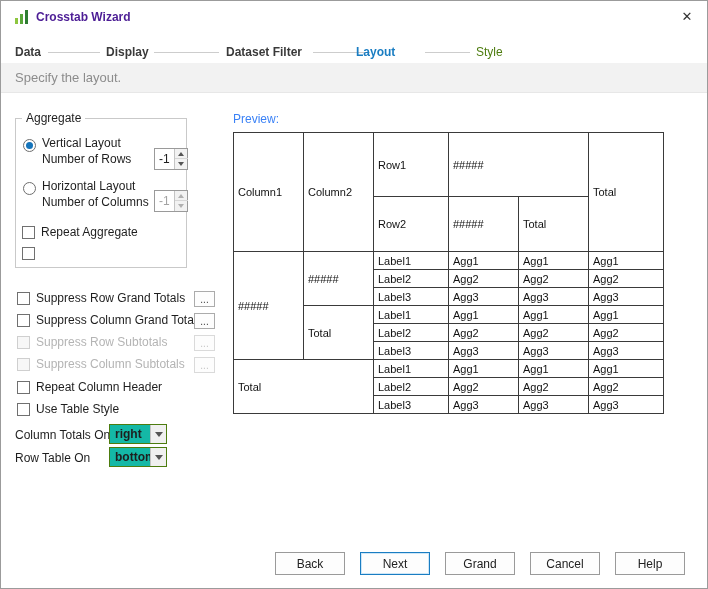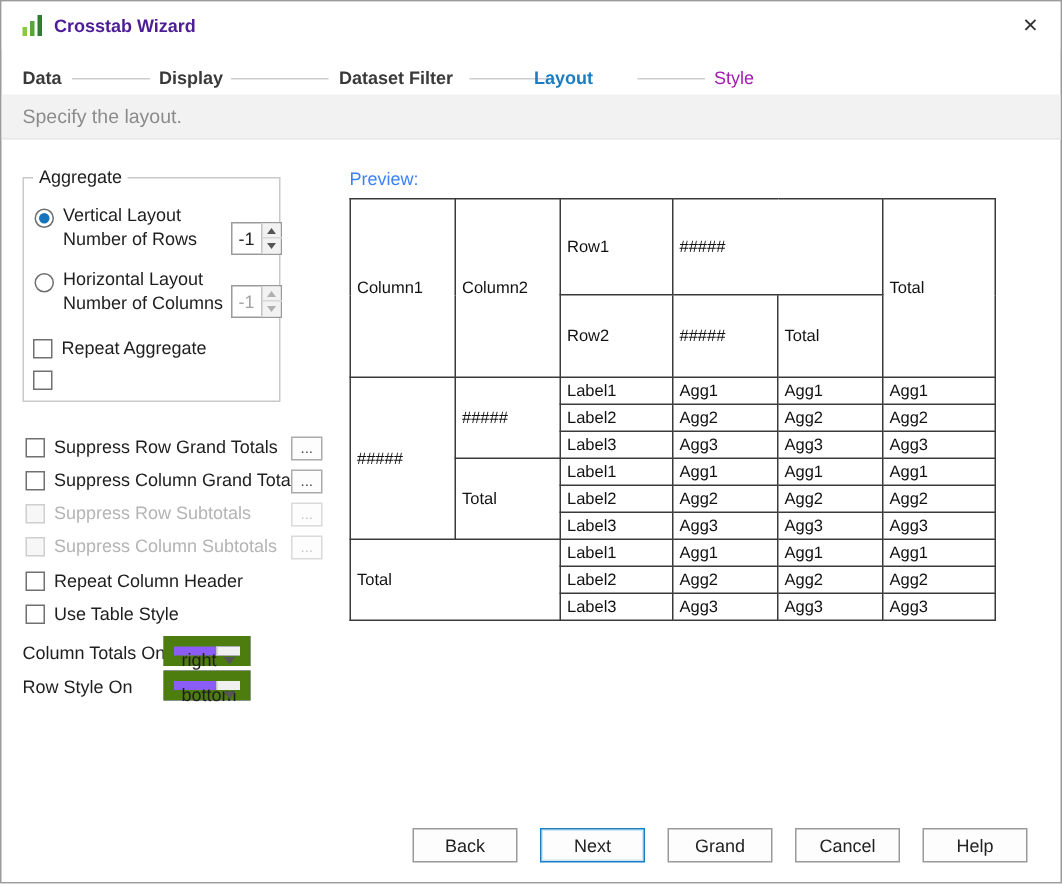--- a/index.html
+++ b/index.html
@@ -11,21 +11,21 @@
   
   .titlebar { position:absolute; left:0; top:0; width:100%; height:32px; background:#fff; }
   .title-icon { position:absolute; left:13px; top:8px; width:16px; height:16px; }
   .title-text { position:absolute; left:35px; top:9px; font-size:12px; font-weight:bold; color:#4c1d95; }
   .close-btn { position:absolute; right:7px; top:4px; width:26px; height:24px; text-align:center;
                line-height:24px; font-size:13px; color:#333; cursor:pointer; }
 
   
   .step { position:absolute; top:44px; font-size:12px; font-weight:bold; color:#3a3a3a; white-space:nowrap; cursor:pointer; }
   .step.active { color:#1a7dc2; }
-  .step.upcoming { color:#a21caf; font-weight:normal; }
+  .step.upcoming { color:#4d7c0f; font-weight:normal; }
   .connector { position:absolute; top:51px; height:1px; background:#cdcdcd; }
 
   
   .subtitle-band { position:absolute; left:0; top:62px; width:708px; height:30px; background:#f2f2f2;
                    border-bottom:1px solid #e7e7e7; }
   .subtitle-text { position:absolute; left:14px; top:7px; font-size:13px; color:#8c8c8c; }
 
   
   .groupbox { position:absolute; left:14px; top:117px; width:172px; height:150px; border:1px solid #c9c9c9; }
   .legend { position:absolute; left:6px; top:-8px; background:#fff; padding:0 4px; font-size:12px; color:#1e1e1e; }
@@ -56,21 +56,21 @@
   .opt-row { position:absolute; left:0; width:220px; height:18px;padding-left:16px; }
   .opt-row .chk { left:16px; top:1px; }
   .opt-label { position:absolute; left:35px; top:0; font-size:12px; color:#1e1e1e; white-space:nowrap; line-height:15px; }
   .opt-row.dis .opt-label { color:#b4b4b4; }
   .more { position:absolute; left:193px; top:0; width:21px; height:16px; border:1px solid #ababab;
           background:#fdfdfd; font-size:10px; line-height:9px; color:#444; text-align:center; cursor:pointer;
           font-family:"Liberation Sans", sans-serif; }
   .opt-row.dis .more { color:#c6c6c6; border-color:#dadada; cursor:default; }
 
   
-  .combo { position:absolute; width:58px; height:20px; border:7px solid #4d7c0f; background:#8b5cf6; cursor:pointer; }
+  .combo { position:absolute; width:58px; height:20px; border:1px solid #4d7c0f; background:#14b8a6; cursor:pointer;font-weight:bold; }
   .combo-val { position:absolute; left:5px; top:2px; font-size:12px; color:#1e1e1e; }
   .combo-arrow { position:absolute; right:0; top:0; width:16px; height:100%; background:#f0f0f0; border-left:1px solid #c4c4c4; }
   .combo-arrow .tri-down { left:4px; top:7px; border-left-width:4px; border-right-width:4px; border-top-width:5px; }
 
   
   .preview-label { position:absolute; left:232px; top:111px; font-size:12px; color:#3b82f6; }
   .pv { position:absolute; left:232px; top:131px; border-collapse:collapse; table-layout:fixed; background:#fff; }
   .pv td { border:1px solid #3a3a3a; font-size:11px; color:#111; padding:1px 2px 1px 4px;
            vertical-align:middle; overflow:hidden; white-space:nowrap; }
   .pv tr.h1 { height:64px; }
@@ -178,21 +178,21 @@
     <span class="opt-label">Use Table Style</span>
   </div>
 
   <span class="glabel" style="left:14px; top:427px">Column Totals On</span>
   <div class="combo" style="left:108px; top:423px">
     <span class="combo-val">right</span>
     <span class="combo-arrow">
         <i class="tri-down"></i>
       </span>
   </div>
-  <span class="glabel" style="left:14px; top:450px">Row Style On</span>
+  <span class="glabel" style="left:14px; top:450px">Row Table On</span>
   <div class="combo" style="left:108px; top:446px">
     <span class="combo-val">bottom</span>
     <span class="combo-arrow">
         <i class="tri-down"></i>
       </span>
   </div>
 
   <span class="preview-label">Preview:</span>
   <table class="pv">
     <colgroup>

